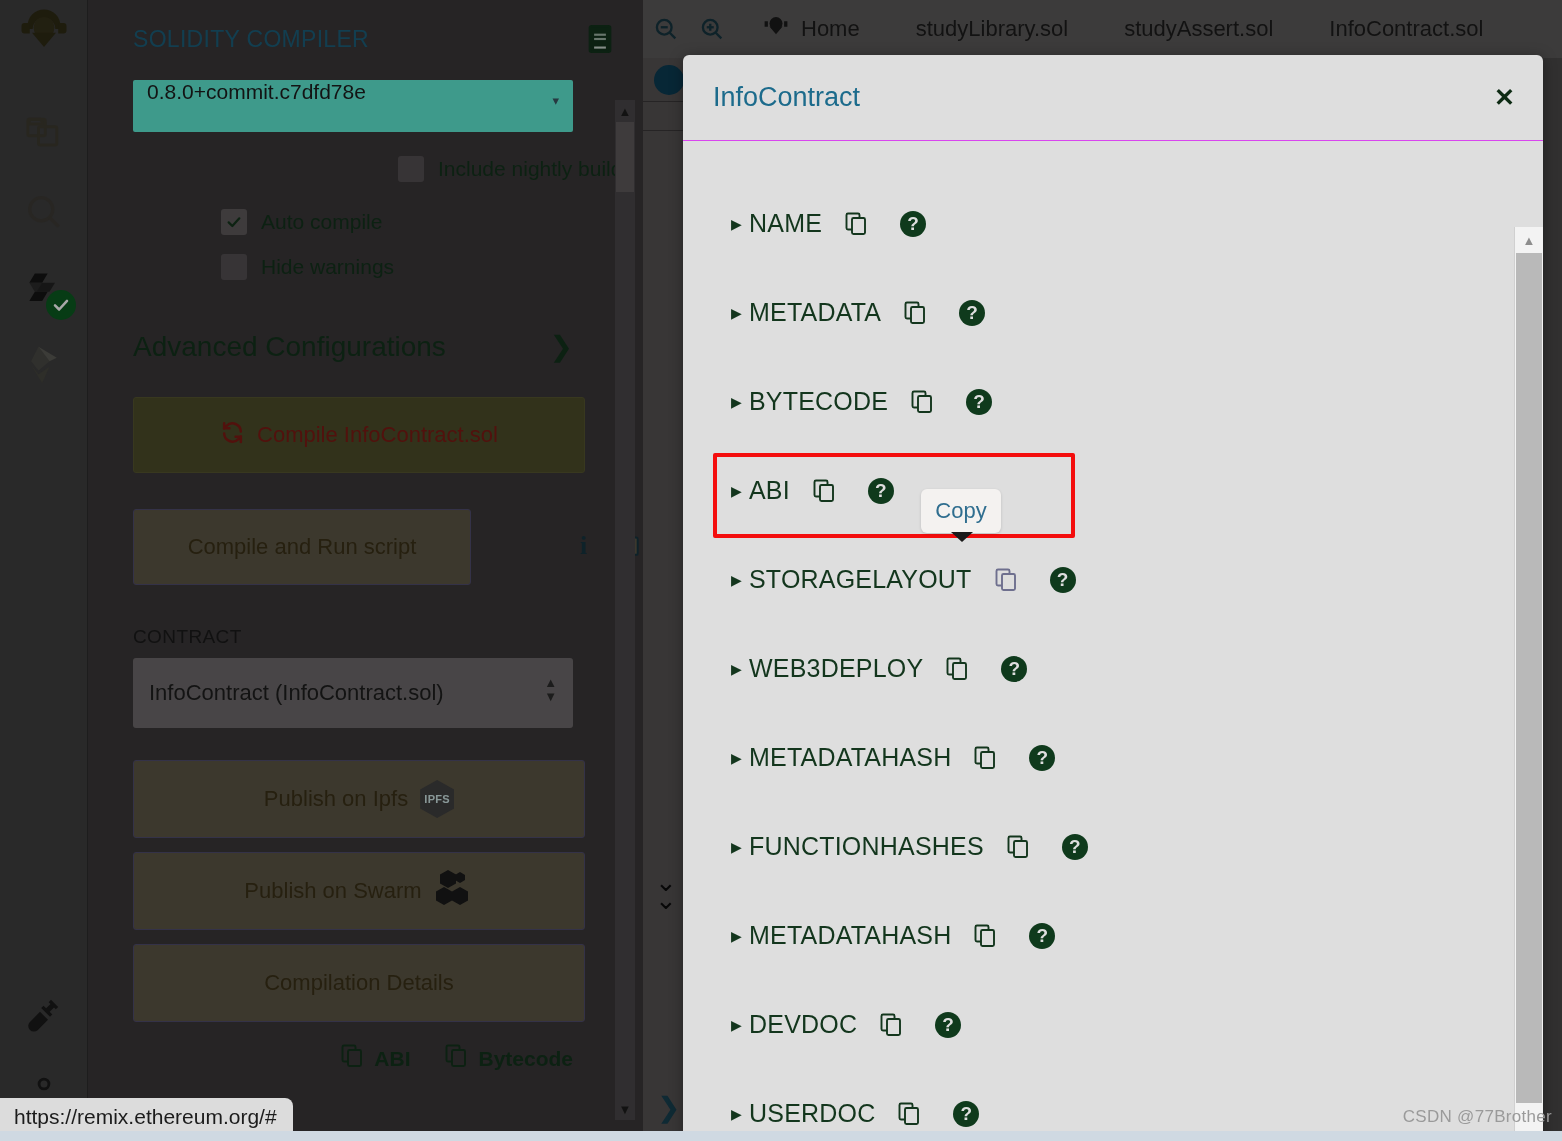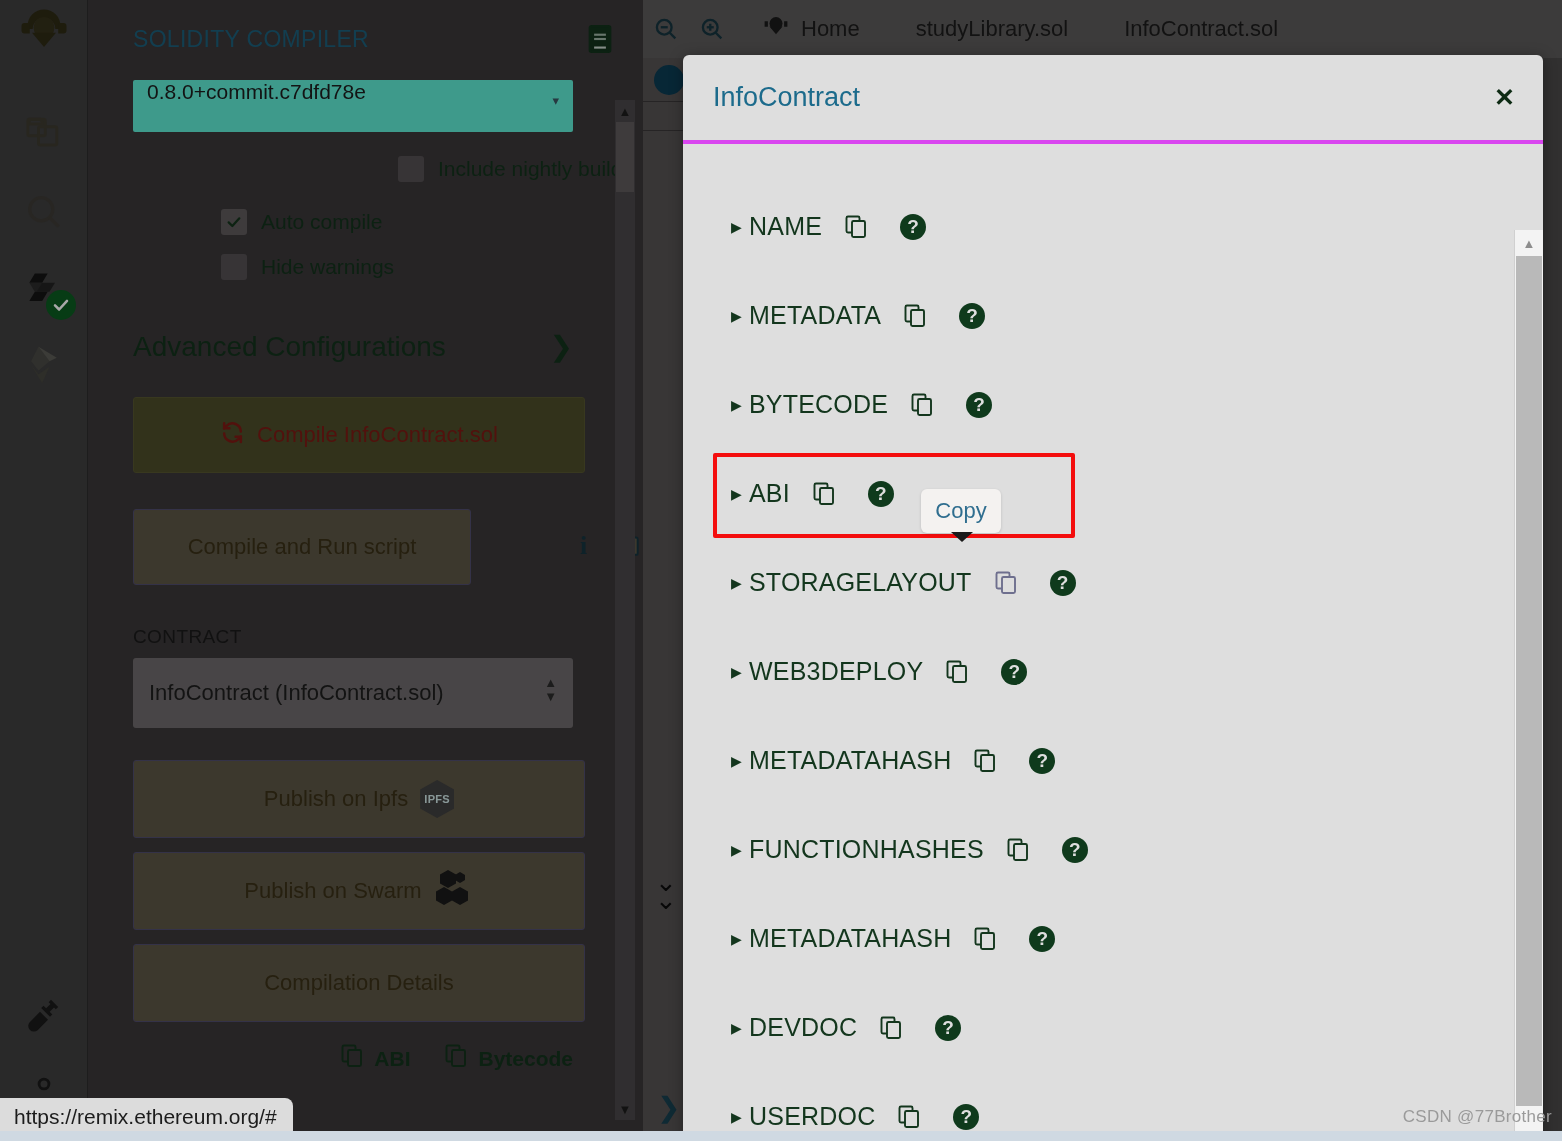--- a/index.html
+++ b/index.html
@@ -275,21 +275,21 @@
     left: 683px; top: 55px;
     width: 860px; height: 1086px;
     background: #dedede;
     border-radius: 6px 6px 0 0;
     box-shadow: 0 2px 14px rgba(0,0,0,.35);
     overflow: hidden;
   }
   .modal-header {
     position: relative;
     height: 85px;
-    border-bottom: 4px solid #d946ef;
+    border-bottom: 1px solid #d946ef;
     display: flex; align-items: center;
     padding: 0 0 0 30px;
   }
   .modal-title {
     color: #1c6b8c;
     font-size: 27px;
   }
   .modal-close {
     position: absolute; right: 28px; top: 30px;
     color: #0d2a13; font-size: 25px; font-weight: 700;
@@ -650,20 +650,23 @@
             <circle cx="32" cy="26" r="16" fill="#1a1a1a"></circle>
             <path d="M4 20h8v14H4zM52 20h8v14h-8z" fill="#1a1a1a"></path>
             <path d="M16 33h32L32 52z" fill="#1a1a1a"></path>
           </svg>
         </span>
         <span>Home</span>
       </div>
       <div class="tab">
         <span>studyLibrary.sol</span>
       </div>
+      <div class="tab">
+        <span>studyAssert.sol</span>
+      </div>
       <div class="tab active">
         <span>InfoContract.sol</span>
       </div>
     </div>
 
   </div>
 
   <div class="dim"></div>
 
   <div class="modal">

